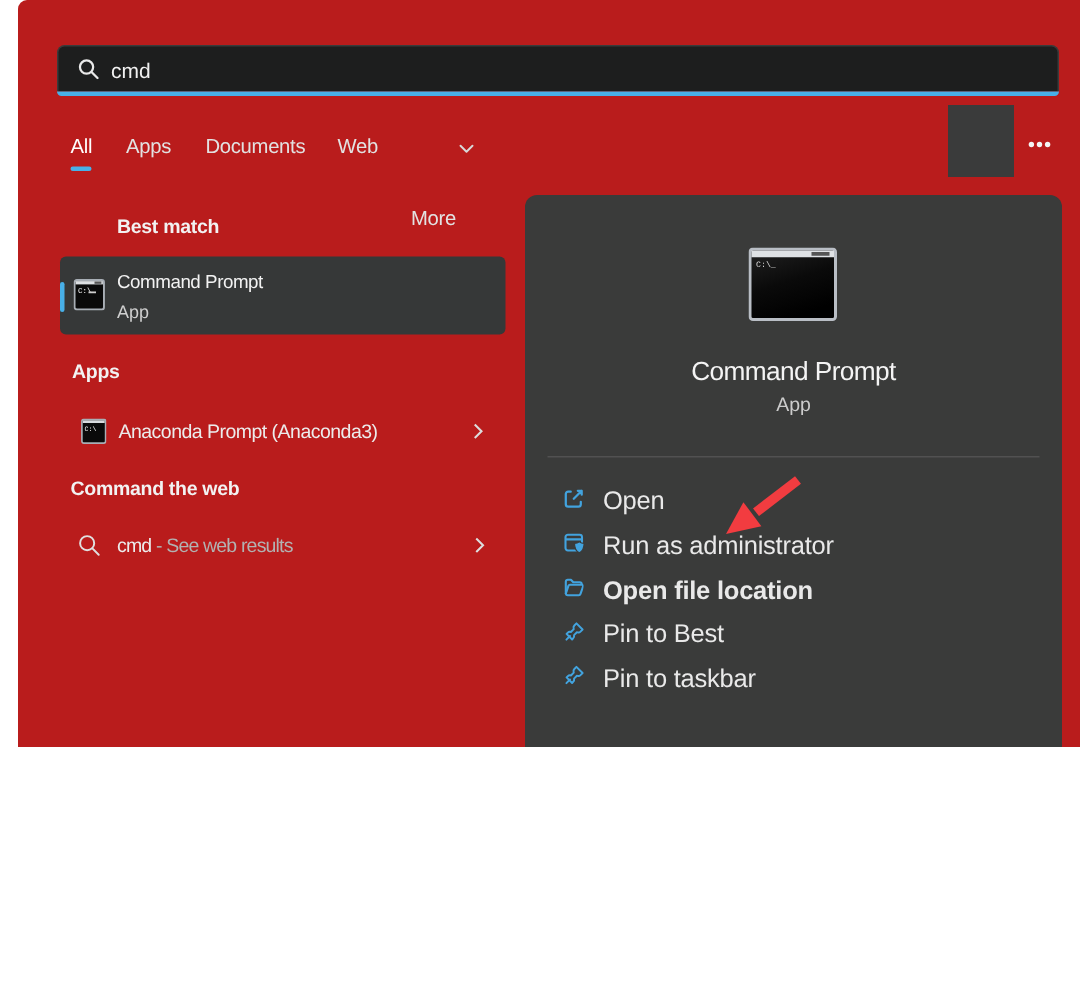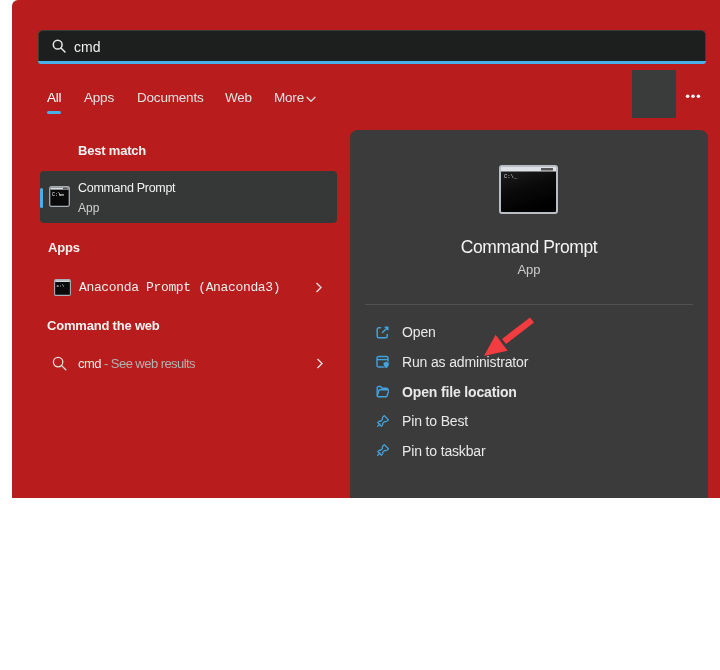--- a/index.html
+++ b/index.html
@@ -31,39 +31,39 @@
   .bmsub{position:absolute;left:38px;top:30px;font-size:12px;color:#cfcfcf;}
   .rowtext{font-size:13px;color:#ececec;letter-spacing:-0.35px;}
   
   .rpanel{position:absolute;left:338px;top:130px;width:358px;height:540px;
           background:#3a3b3a;border-radius:8px 8px 0 0;}
   .rtitle{position:absolute;left:0;top:107px;width:358px;text-align:center;
           font-size:17.5px;color:#f4f4f4;letter-spacing:-0.4px;}
   .rsub{position:absolute;left:0;top:132px;width:358px;text-align:center;
         font-size:13px;color:#cccccc;}
   .divider{position:absolute;left:15px;top:174px;width:328px;height:1px;background:#515151;}
-  .act{position:absolute;left:52px;font-size:14px;color:#e9e9e9;letter-spacing:-0.15px;}
+  .act{position:absolute;left:52px;font-size:17px;color:#e9e9e9;letter-spacing:-0.15px;}
 </style>
 </head>
 <body>
 <div class="win">
 
   <div class="sbox"></div>
   <div class="sline"></div>
   <svg class="abs" style="left:40px;top:39px" width="14" height="14" viewBox="0 0 14 14">
     <circle cx="5.7" cy="5.7" r="4.4" fill="none" stroke="#e8e8e8" stroke-width="1.5"></circle>
     <line x1="9" y1="9" x2="13" y2="13" stroke="#e8e8e8" stroke-width="1.5" stroke-linecap="round"></line>
   </svg>
   <div class="stext">cmd</div>
 
   <div class="tab" style="left:35px;font-weight:normal;color:#fff;">All</div>
   <div class="tab" style="left:72px;">Apps</div>
   <div class="tab" style="left:125px;">Documents</div>
   <div class="tab" style="left:213px;text-align:center;">Web</div>
-  <div class="tab" style="left:262px;">More</div>
+  <div class="tab" style="left:262px;margin-top:48px;">More</div>
   <svg class="abs" style="left:294px;top:96px" width="10" height="7" viewBox="0 0 10 7">
     <path d="M1 1.2 L5 5.2 L9 1.2" fill="none" stroke="#d8d8d8" stroke-width="1.3" stroke-linecap="round" stroke-linejoin="round"></path>
   </svg>
   <div class="tabunder"></div>
   <div class="avatar"></div>
   <svg class="abs" style="left:672px;top:92px" width="18" height="8" viewBox="0 0 18 8">
     <circle cx="3.6" cy="4.3" r="1.8" fill="#f4f4f4"></circle>
       <circle cx="9" cy="4.3" r="1.8" fill="#f4f4f4"></circle>
       <circle cx="14.4" cy="4.3" r="1.8" fill="#f4f4f4"></circle>
   </svg>
@@ -82,21 +82,21 @@
     <div class="bmsub">App</div>
   </div>
 
   <div class="hdr" style="left:36px;top:240px;">Apps</div>
 
   <svg class="abs" style="left:42px;top:279px" width="17" height="17" viewBox="0 0 17 17">
     <rect x="0.6" y="0.6" width="15.8" height="15.8" rx="1.2" fill="#0a0a0a" stroke="#a8aeb5" stroke-width="1.1"></rect>
     <rect x="1.2" y="1.2" width="14.6" height="1.8" fill="#d8dbde"></rect>
     <text x="2.4" y="8" font-size="4.4" fill="#fff" font-family="Liberation Mono,monospace">C:\</text>
   </svg>
-  <div class="abs rowtext" style="left:67px;top:280px;font-family:Liberation Mono, monospace;">Anaconda Prompt (Anaconda3)</div>
+  <div class="abs rowtext" style="left:67px;top:280px;">Anaconda Prompt (Anaconda3)</div>
   <svg class="abs" style="left:303px;top:282px" width="8" height="11" viewBox="0 0 8 11">
     <path d="M1.5 1 L6 5.5 L1.5 10" fill="none" stroke="#dcdcdc" stroke-width="1.4"></path>
   </svg>
 
   <div class="hdr" style="left:35px;top:318px;">Command the web</div>
 
   <svg class="abs" style="left:40px;top:356px" width="15" height="15" viewBox="0 0 15 15">
     <circle cx="6.1" cy="6.1" r="4.7" fill="none" stroke="#e0e0e0" stroke-width="1.3"></circle>
     <line x1="9.6" y1="9.6" x2="13.8" y2="13.8" stroke="#e0e0e0" stroke-width="1.3" stroke-linecap="round"></line>
   </svg>

